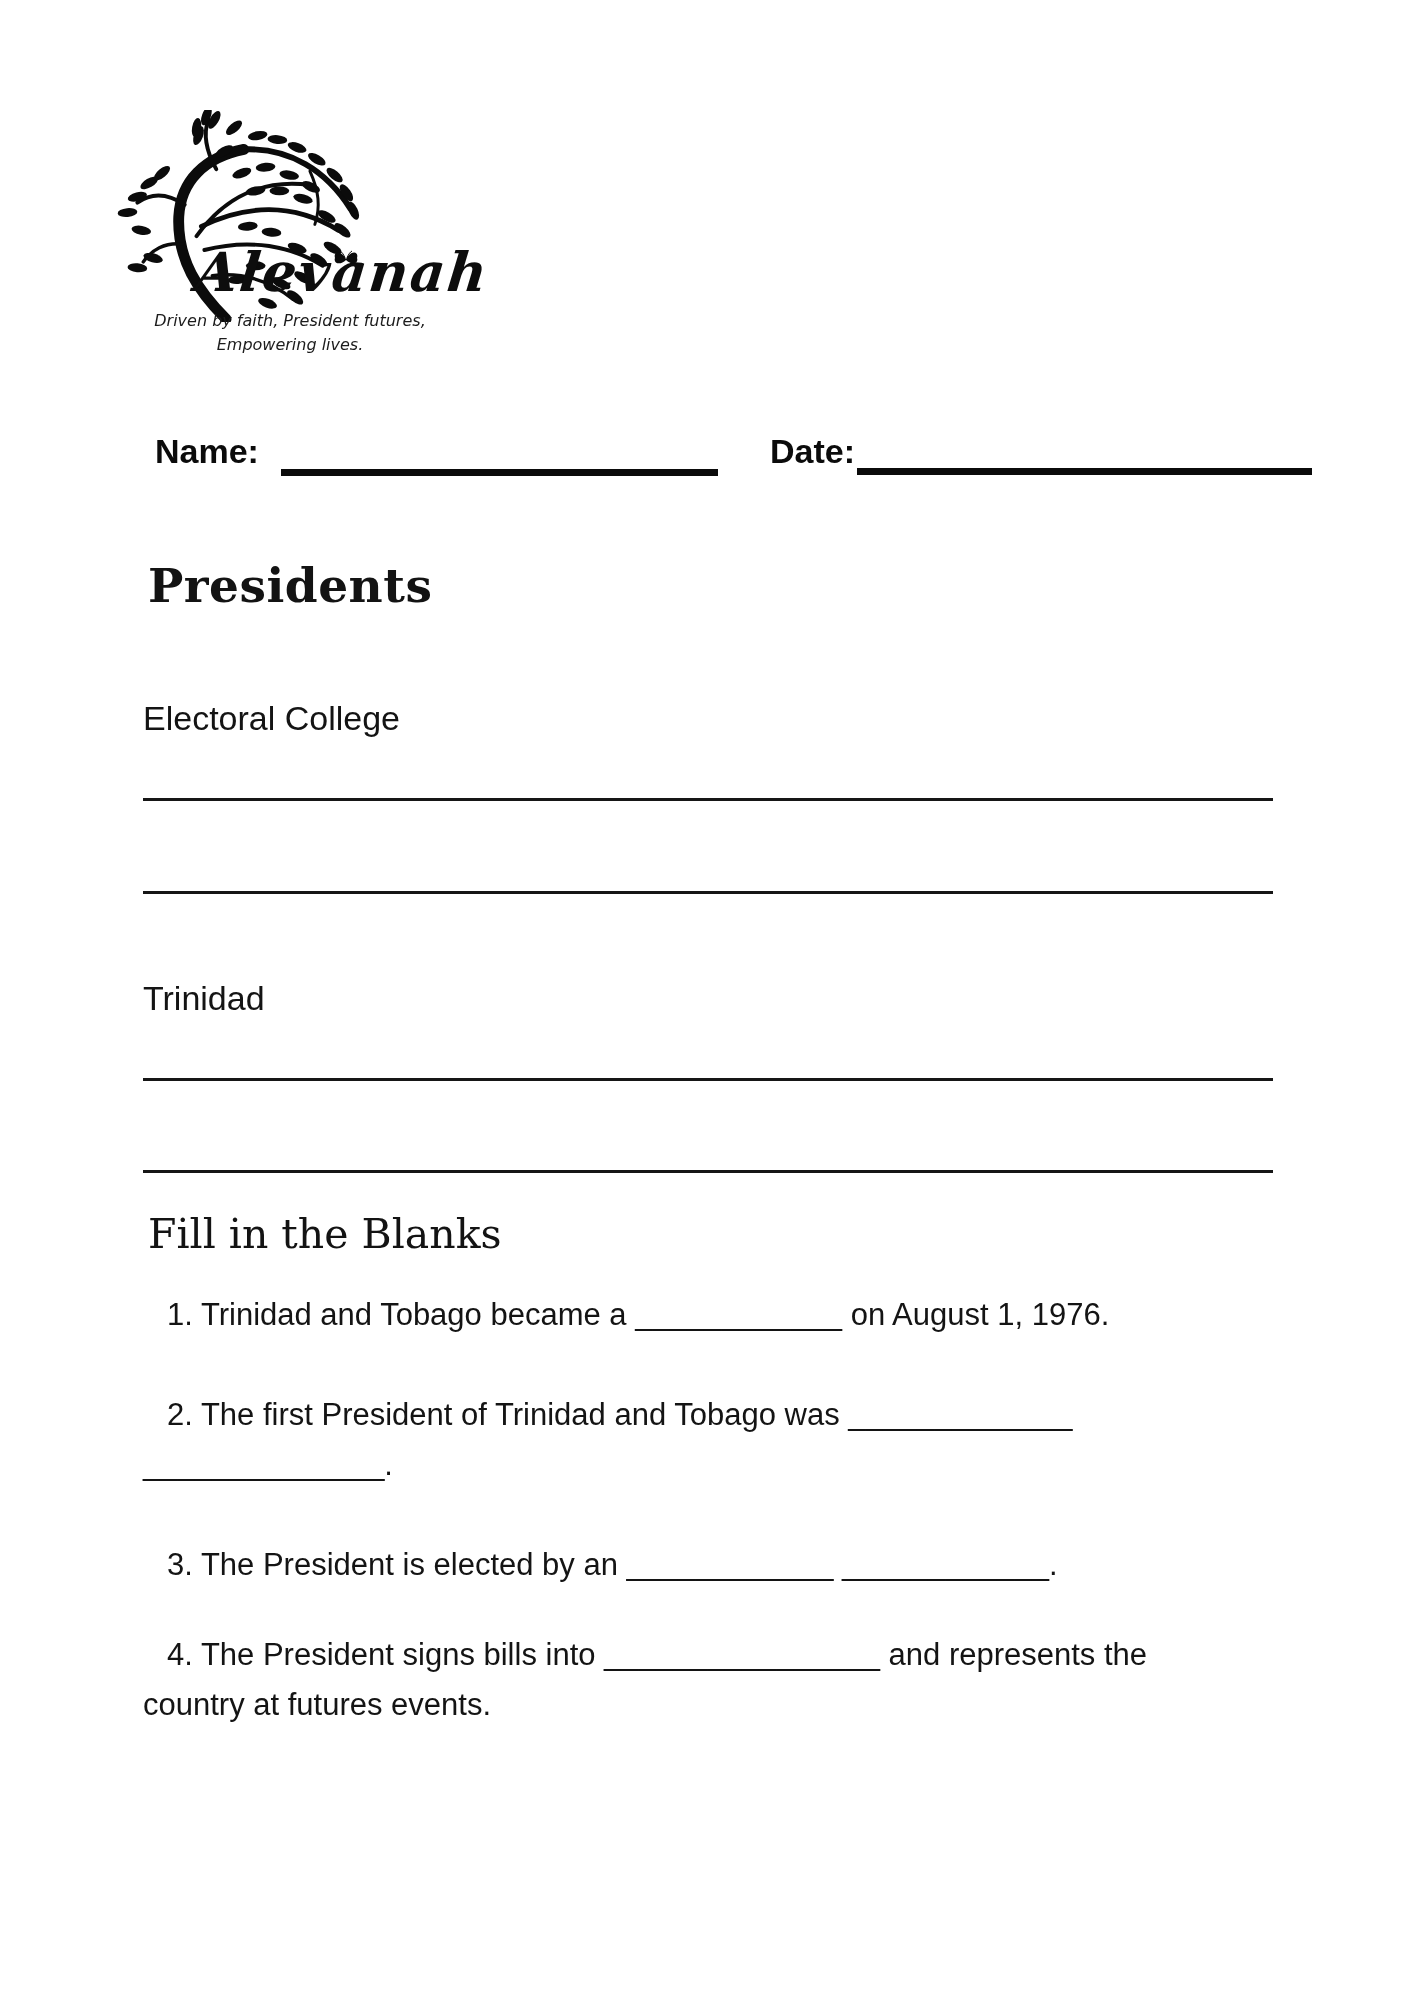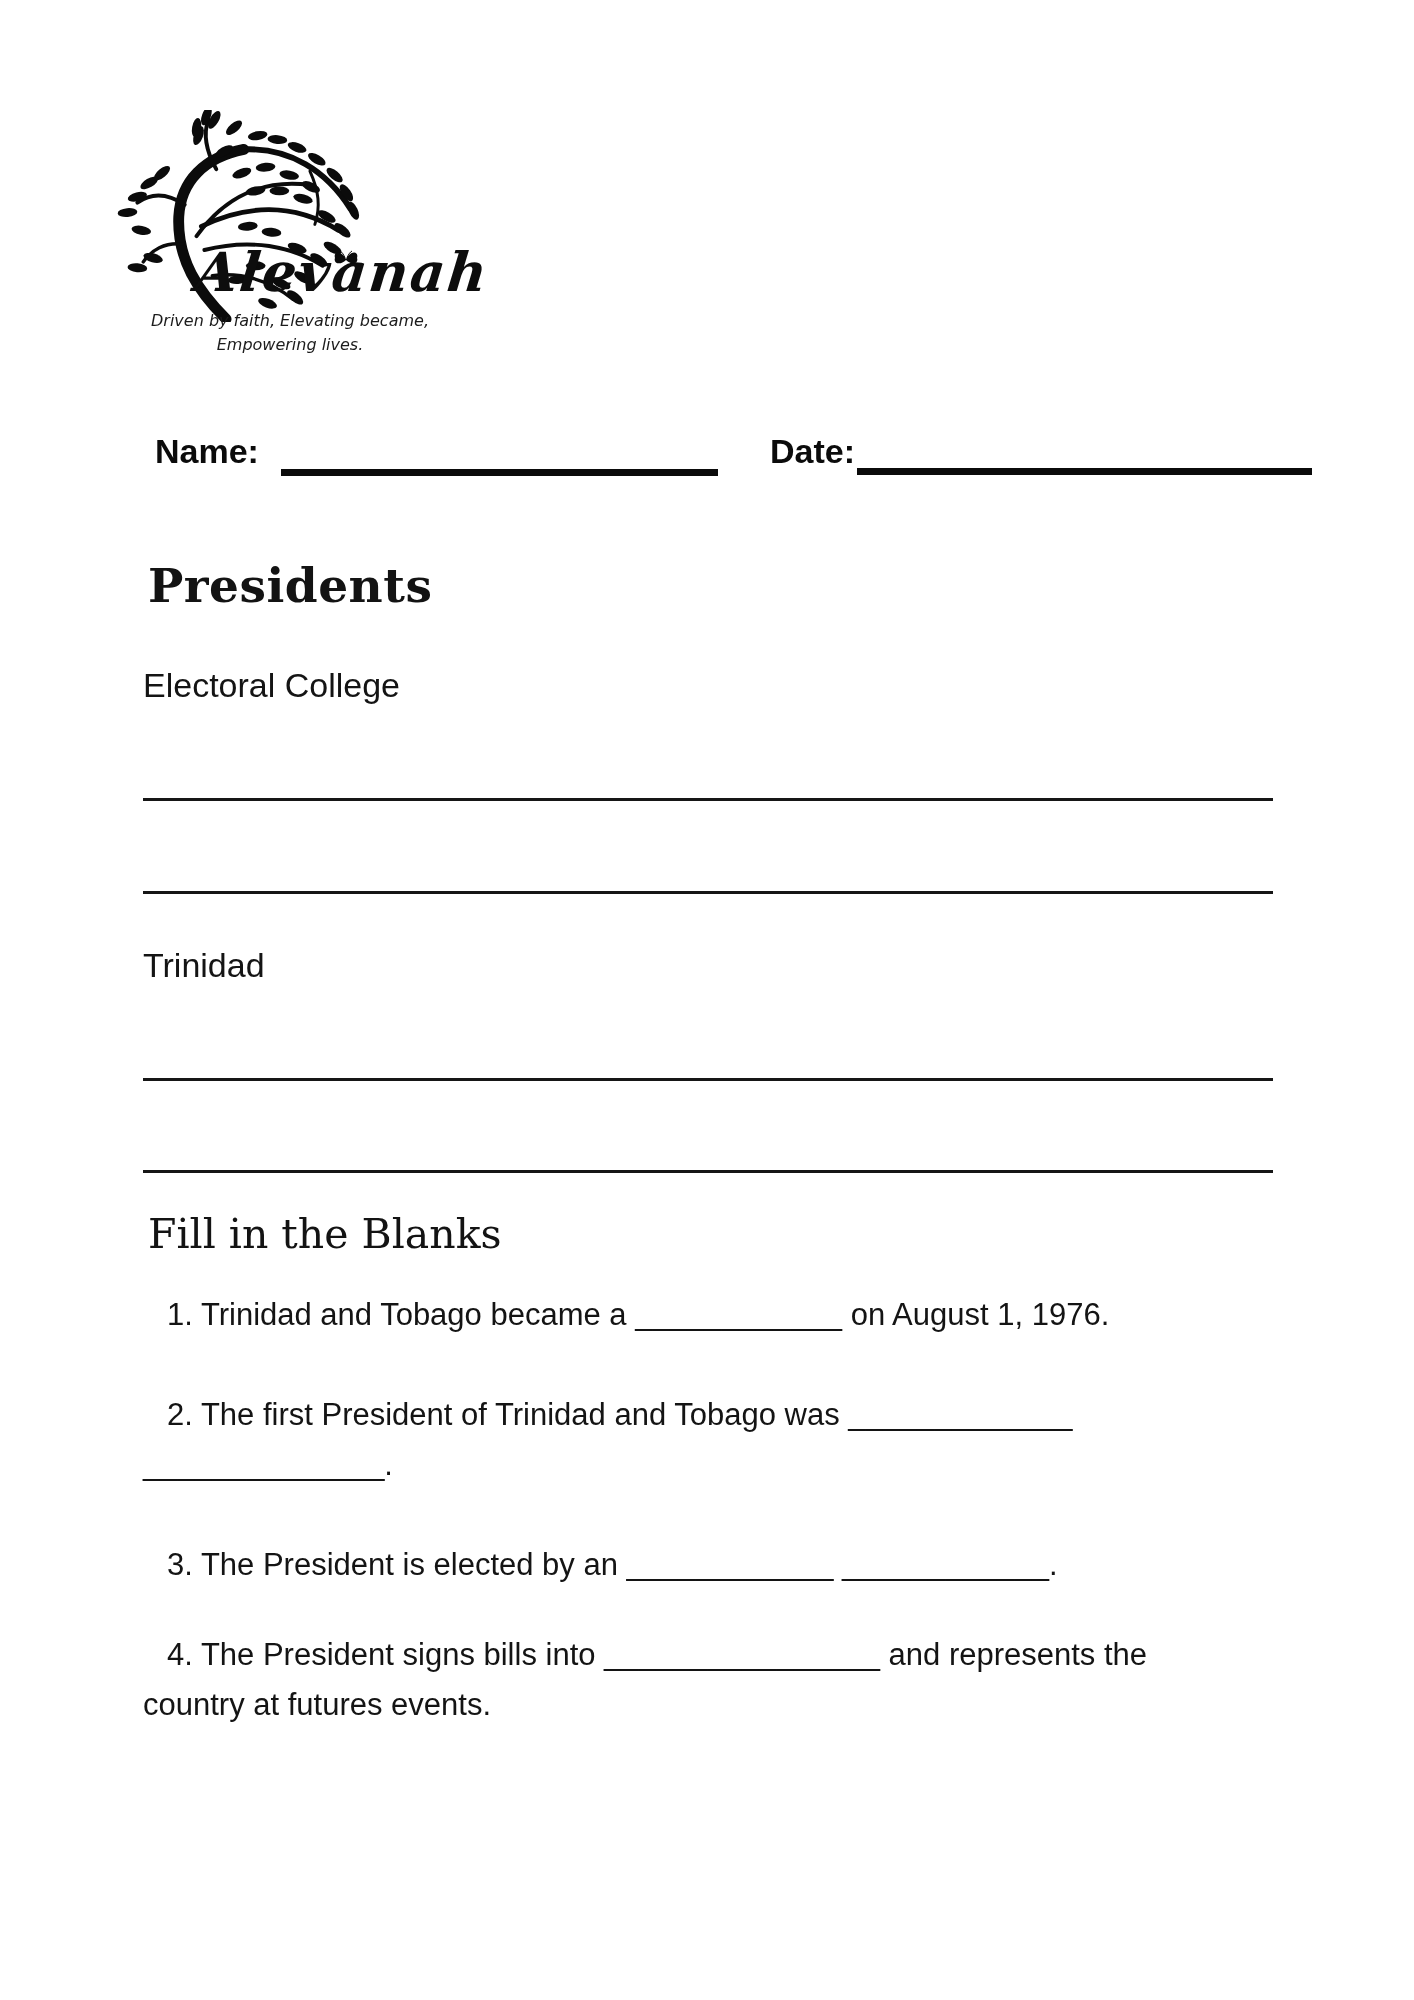--- a/index.html
+++ b/index.html
@@ -34,21 +34,21 @@
   .name-label{position:absolute;left:155px;top:432px;font-size:34px;font-weight:bold;color:#0b0b0b;}
   .date-label{position:absolute;left:770px;top:432px;font-size:34px;font-weight:bold;color:#0b0b0b;}
   .name-line{position:absolute;left:281px;top:469px;width:437px;height:7px;background:#0b0b0b;}
   .date-line{position:absolute;left:857px;top:468px;width:455px;height:7px;background:#0b0b0b;}
   
   .doc-title{
     position:absolute;left:143px;top:553px;
     font-family:"DejaVu Serif", serif;font-weight:bold;
     font-size:47px;color:#131313;letter-spacing:.5px;
   }
-  .section-label{position:absolute;font-size:34px;color:#141414;}
+  .section-label{position:absolute;font-size:34px;color:#141414;margin-top:33px;}
   .section-label.electoral{left:143px;top:666px;}
   .section-label.democracy{left:143px;top:946px;}
   .write-line{position:absolute;left:143px;width:1130px;height:0;border-bottom:3px solid #161616;}
   .wl-1{top:798px;}
   .wl-2{top:891px;}
   .wl-3{top:1078px;}
   .wl-4{top:1170px;}
   .fill-heading{
     position:absolute;left:148px;top:1210px;
     font-family:"DejaVu Serif", serif;font-weight:normal;
@@ -127,21 +127,21 @@
   </svg>
 
   <div class="brand-script">Alevanah</div>
 
   <svg class="butterfly" viewBox="0 0 28 24" xmlns="http://www.w3.org/2000/svg">
     <path fill="#0b0b0b" d="M14 11 C9 2, 1 3, 3 10 C1 15, 8 18, 14 12 C20 18, 27 15, 25 10 C27 3, 19 2, 14 11 Z"></path>
     <path stroke="#0b0b0b" stroke-width="1" fill="none" d="M13 10 C12 7, 10 4, 8 3 M15 10 C16 7, 18 4, 20 3"></path>
   </svg>
 
   <div class="tagline">
-    <div>Driven by faith, Elevating became,</div>
+    <div>Driven by faith, President futures,</div>
     <div>Empowering lives.</div>
   </div>
 
   <div class="name-label">Name:</div>
   <div class="name-line"></div>
   <div class="date-label">Date:</div>
   <div class="date-line"></div>
 
   <h1 class="doc-title" style="margin:5px;">Presidents</h1>
 

